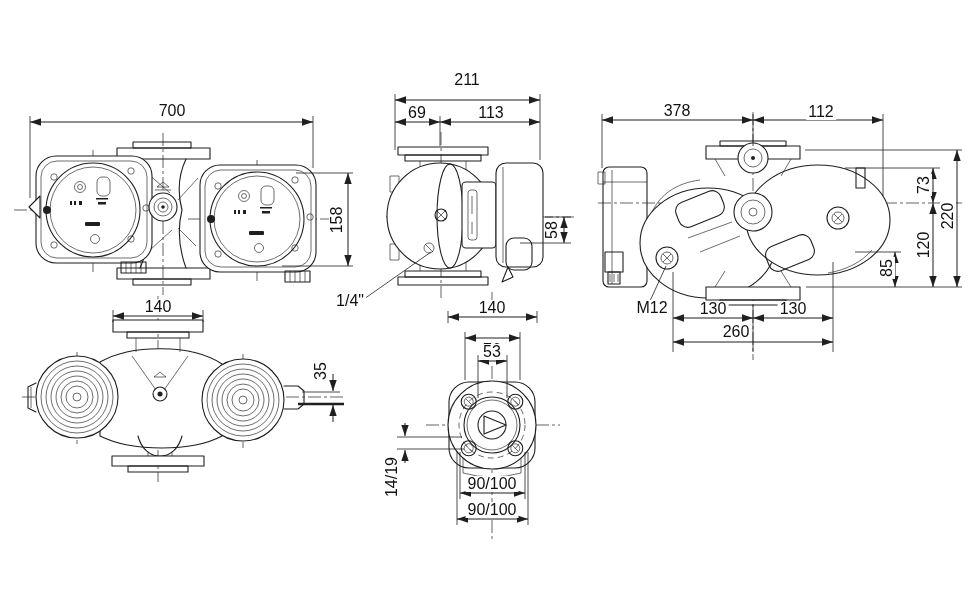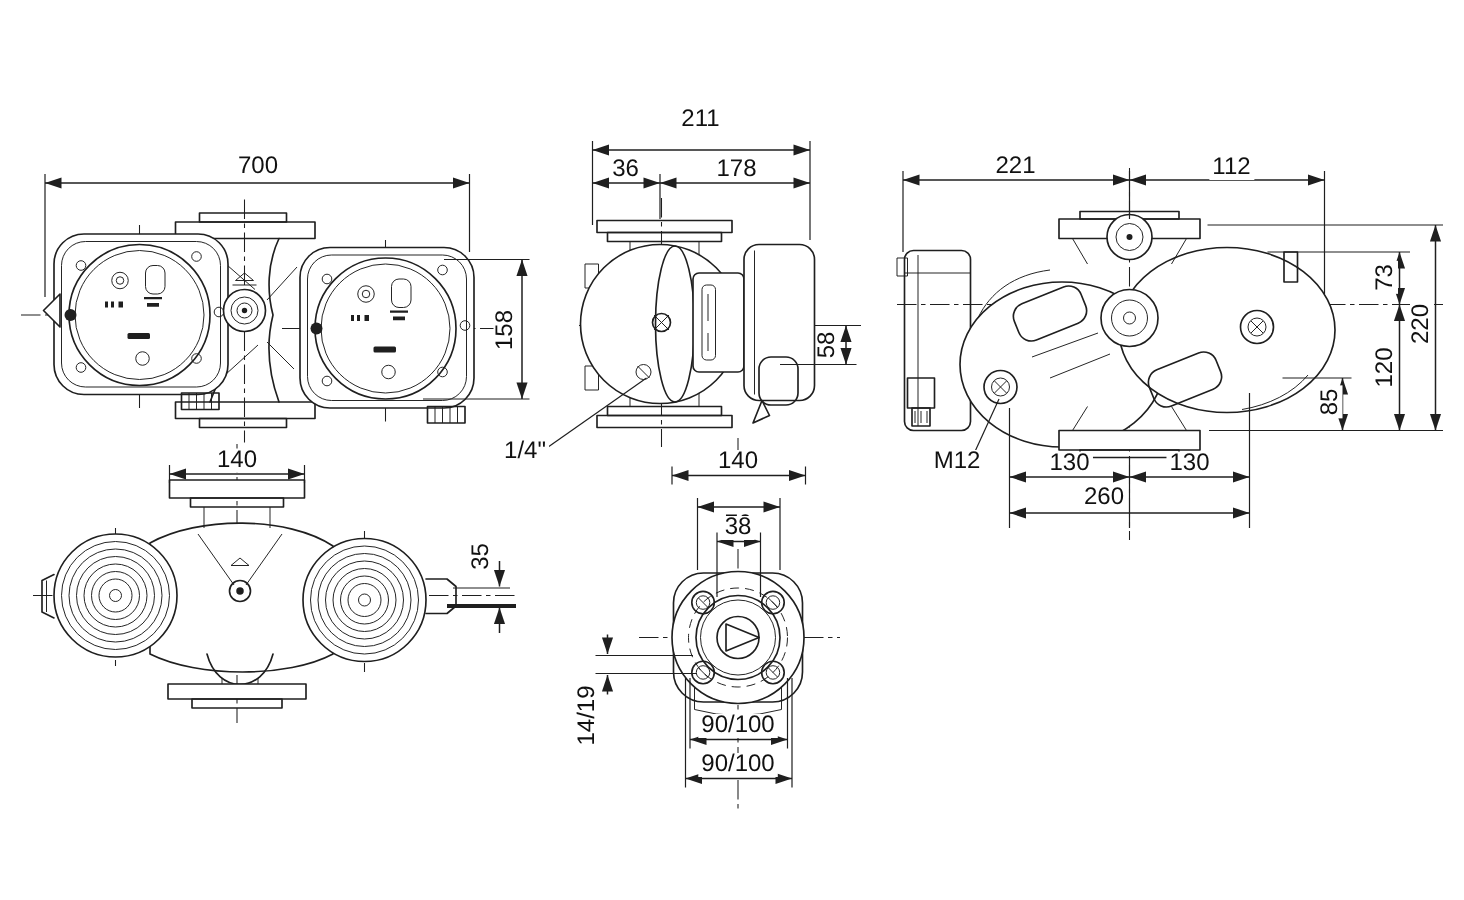--- a/index.html
+++ b/index.html
@@ -287,39 +287,39 @@
     <path class="ext" d="M460,452 V499 M525,452 V499 M457,452 V525 M528,452 V525"></path>
     <line class="dim" x1="460" y1="493" x2="525" y2="493" marker-start="url(#mS)" marker-end="url(#mE)"></line>
     <line class="dim" x1="457" y1="519" x2="528" y2="519" marker-start="url(#mS)" marker-end="url(#mE)"></line>
   </g>
 </svg>
 
 <div class="lbl" style="left:172px;top:111px">700</div>
 <div class="lbl rot" style="left:337px;top:220px">158</div>
 
 <div class="lbl" style="left:467px;top:80px">211</div>
-<div class="lbl" style="left:417px;top:113px">36</div>
-<div class="lbl" style="left:491px;top:113px">178</div>
+<div class="lbl" style="left:417px;top:113px">69</div>
+<div class="lbl" style="left:491px;top:113px">113</div>
 <div class="lbl rot" style="left:552px;top:230px">58</div>
 <div class="lbl" style="left:350px;top:301px">1/4"</div>
 
-<div class="lbl" style="left:677px;top:111px">221</div>
+<div class="lbl" style="left:677px;top:111px">378</div>
 <div class="lbl" style="left:821px;top:112px">112</div>
 <div class="lbl rot" style="left:924px;top:185px">73</div>
 <div class="lbl rot" style="left:948px;top:216px">220</div>
 <div class="lbl rot" style="left:924px;top:245px">120</div>
 <div class="lbl rot" style="left:887px;top:268px">85</div>
-<div class="lbl" style="left:638px;top:308px">M12</div>
+<div class="lbl" style="left:652px;top:308px">M12</div>
 <div class="lbl" style="left:713px;top:309px">130</div>
 <div class="lbl" style="left:793px;top:309px">130</div>
 <div class="lbl" style="left:736px;top:332px">260</div>
 
 <div class="lbl" style="left:158px;top:307px">140</div>
 <div class="lbl rot" style="left:321px;top:371px">35</div>
 
 <div class="lbl" style="left:492px;top:308px">140</div>
 <div class="lbl" style="left:492px;top:350px">76</div>
-<div class="lbl" style="left:492px;top:352px">38</div>
+<div class="lbl" style="left:492px;top:352px">53</div>
 <div class="lbl rot" style="left:392px;top:477px">14/19</div>
 <div class="lbl" style="left:492px;top:484px">90/100</div>
 <div class="lbl" style="left:492px;top:510px">90/100</div>
 
 </div>
 
 </body></html>

